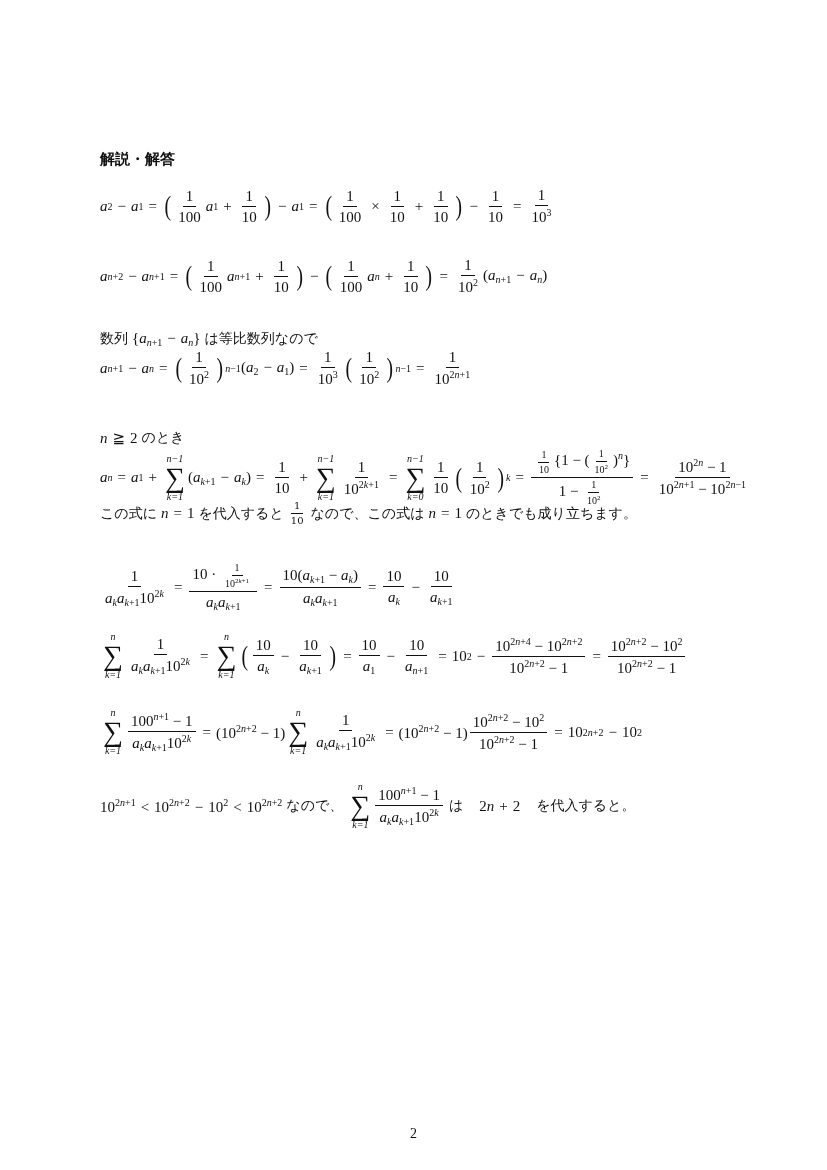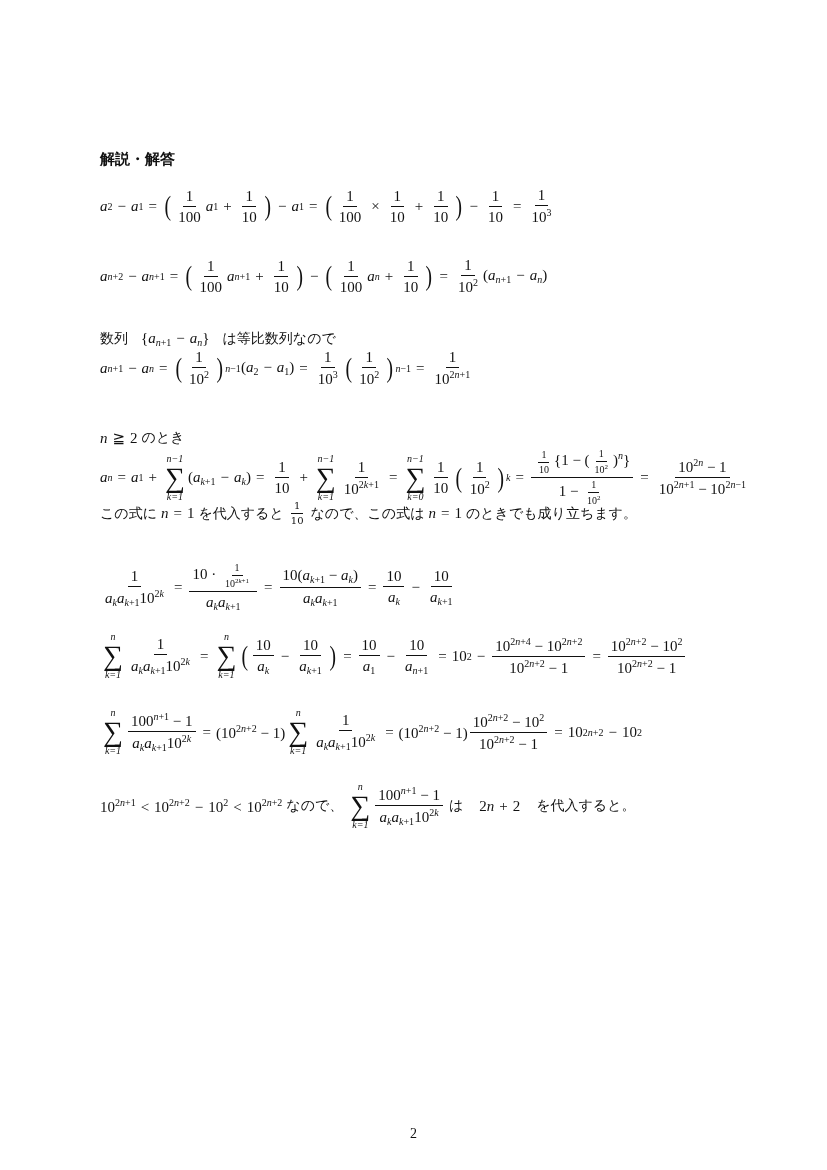--- a/index.html
+++ b/index.html
@@ -122,21 +122,21 @@
       <span class="op">=</span>
     <span class="frac">
         <span class="num">1</span>
         <span class="den">10<sup>2</sup></span>
       </span>
     <span>(<i>a</i><sub><i>n</i>+1</sub><span class="op">−</span><i>a</i><sub><i>n</i></sub>)</span>
   </div>
 
   <div class="line" style="top:330px;">
     <span class="jp">数列</span>
-    <span class="m" style="margin:0 13px;">{<i>a</i><sub><i>n</i>+1</sub><span class="op">−</span><i>a</i><sub><i>n</i></sub>}</span>
+    <span class="m" style="margin:0 4px;">{<i>a</i><sub><i>n</i>+1</sub><span class="op">−</span><i>a</i><sub><i>n</i></sub>}</span>
     <span class="jp">は等比数列なので</span>
   </div>
 
   <div class="line m" style="top:348px;">
     <i>a</i>
       <sub><i>n</i>+1</sub>
       <span class="op">−</span>
       <i>a</i>
       <sub><i>n</i></sub>
       <span class="op">=</span>

